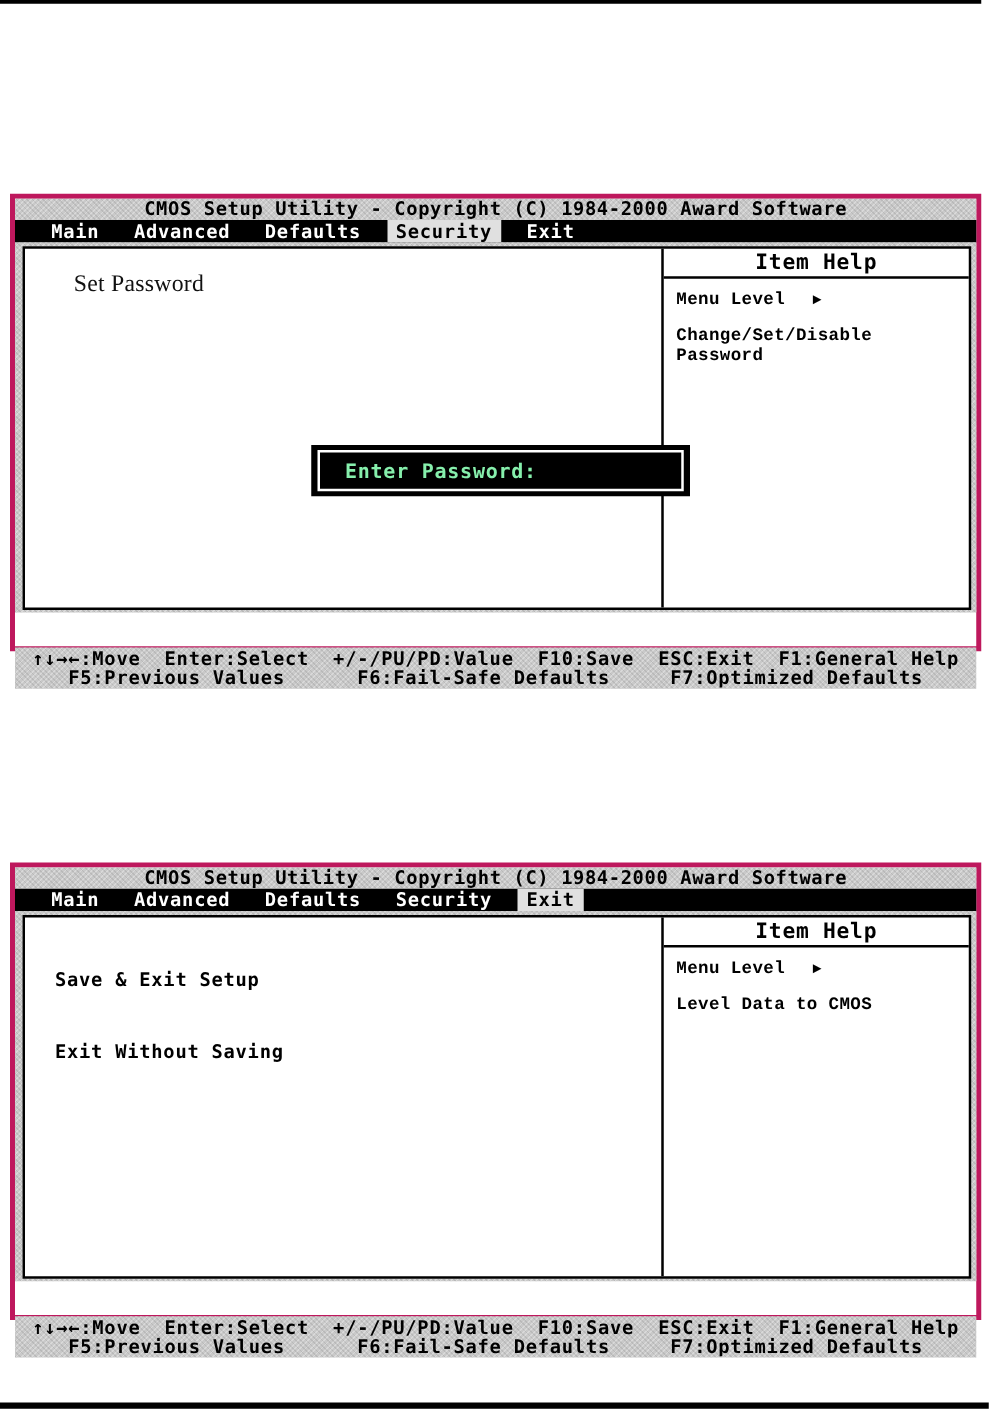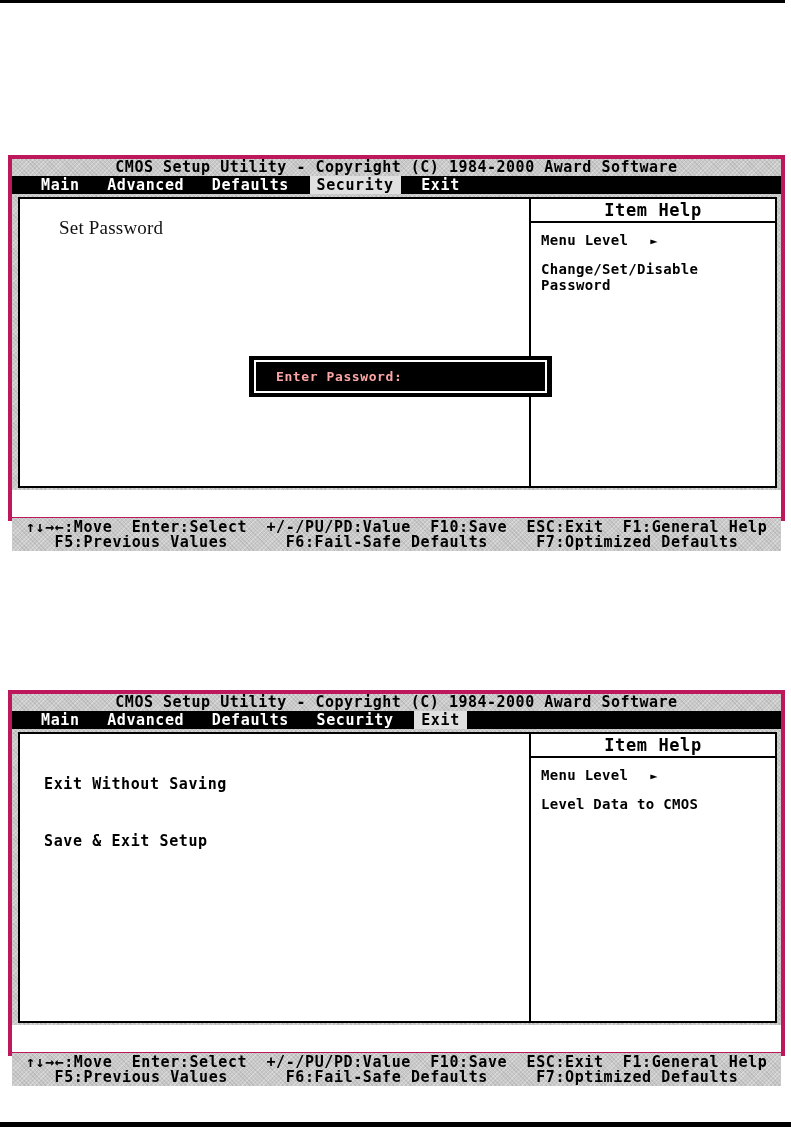--- a/index.html
+++ b/index.html
@@ -53,34 +53,34 @@
 
   .help-col {
     position:absolute; top:0; right:0; bottom:0; width:246px;
     border-left:2px solid #000;
   }
   .help-header {
     height:24px; line-height:23px; text-align:center;
     font-size:17px; font-weight:bold; letter-spacing:0.6px;
     border-bottom:2px solid #000;
   }
-  .help-content { padding:9px 20px 0 10px; font-size:14px; font-weight:bold; letter-spacing:0.3px; }
+  .help-content { padding:9px 20px 0 10px; font-size:14px; font-weight:bold; letter-spacing:0.3px;font-family:Liberation Mono, monospace; }
   .menu-level-row { white-space:pre; margin-bottom:13px; }
   .menu-level-arrow { margin-left:22px; font-size:12px; }
   .help-desc { white-space:pre-line; line-height:16px; }
 
   .pw-dialog {
     position:absolute; left:229px; top:157px; width:303px; height:41px;
     background:#000; padding:4px 5px; z-index:5;
   }
   .pw-dialog-inner {
     height:100%; border:2px solid #fff; background:#000;
     display:flex; align-items:center; padding-left:20px;
   }
-  .pw-dialog-inner span { color:#fca5a5; font-size:13px; font-weight:bold; letter-spacing:0.6px; white-space:pre; }
+  .pw-dialog-inner span { color:#86efac; font-size:16px; font-weight:bold; letter-spacing:0.6px; white-space:pre; }
 
   .bios-status {
     height:33px; text-align:center; padding-top:2px;
     font-size:15px; font-weight:bold; letter-spacing:0.6px; color:#000;margin-top:28px;
   }
   .status-line { height:15px; line-height:15px; white-space:pre; overflow:hidden; }
 </style>
 </head>
 <body>
 
@@ -134,22 +134,22 @@
     <span class="tab">Advanced</span>
     <span class="tab">Defaults</span>
     <span class="tab">Security</span>
     <span class="tab sel">Exit</span>
   </div>
 
   <div class="bios-body tex">
     <div class="body-inner">
       <div class="left-col">
         <div class="mono-items">
+          <div>Save &amp; Exit Setup</div>
           <div>Exit Without Saving</div>
-          <div>Save &amp; Exit Setup</div>
         </div>
       </div>
 
       <div class="help-col">
         <div class="help-header">Item Help</div>
         <div class="help-content">
           <div class="menu-level-row"><span>Menu Level</span><span class="menu-level-arrow">►</span></div>
           <div class="help-desc">Level Data to CMOS</div>
         </div>
       </div>

